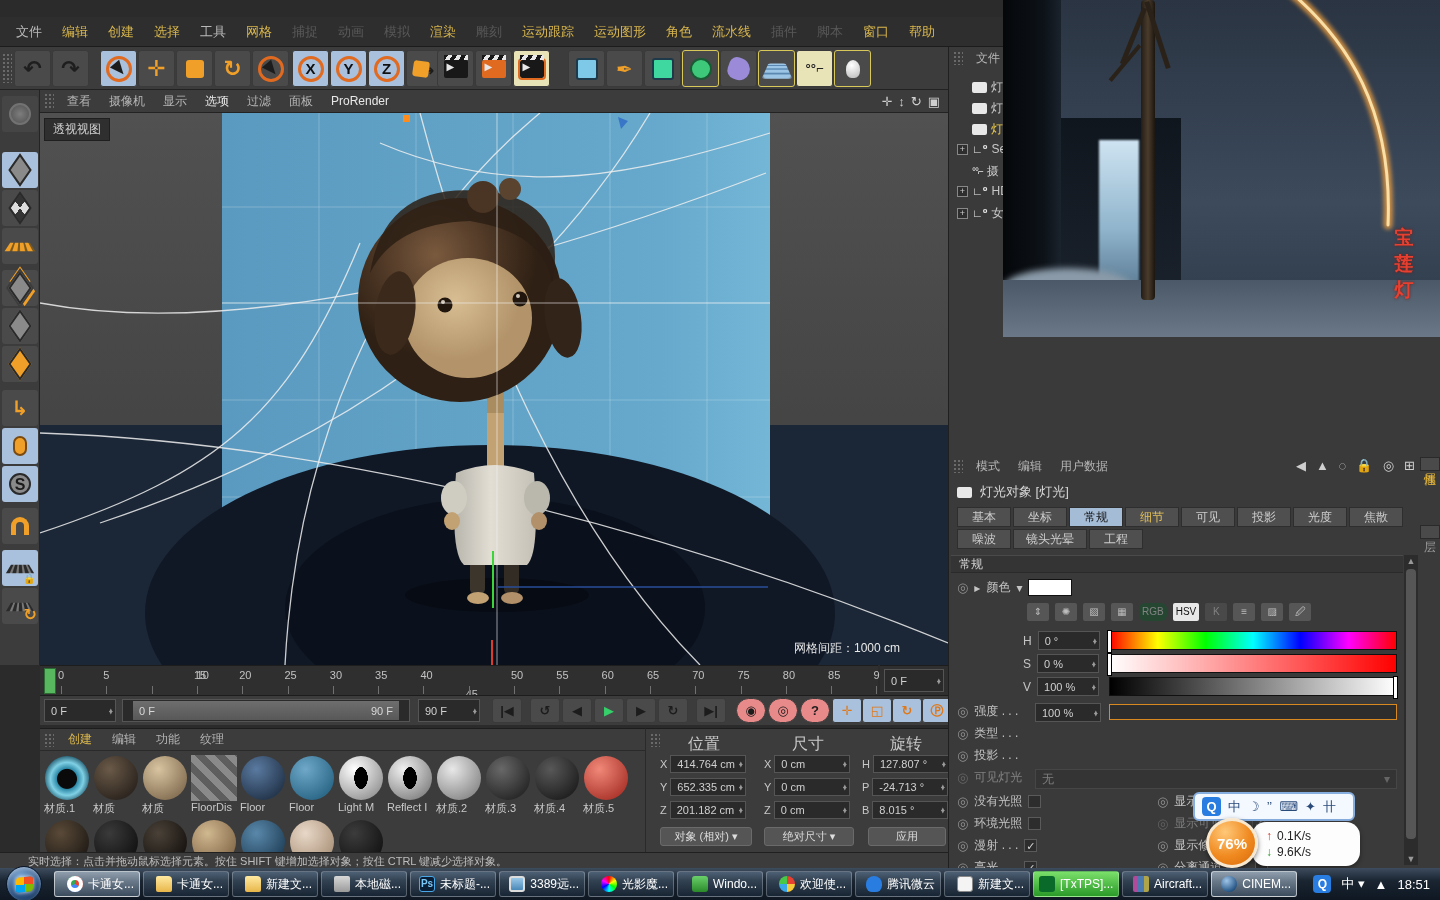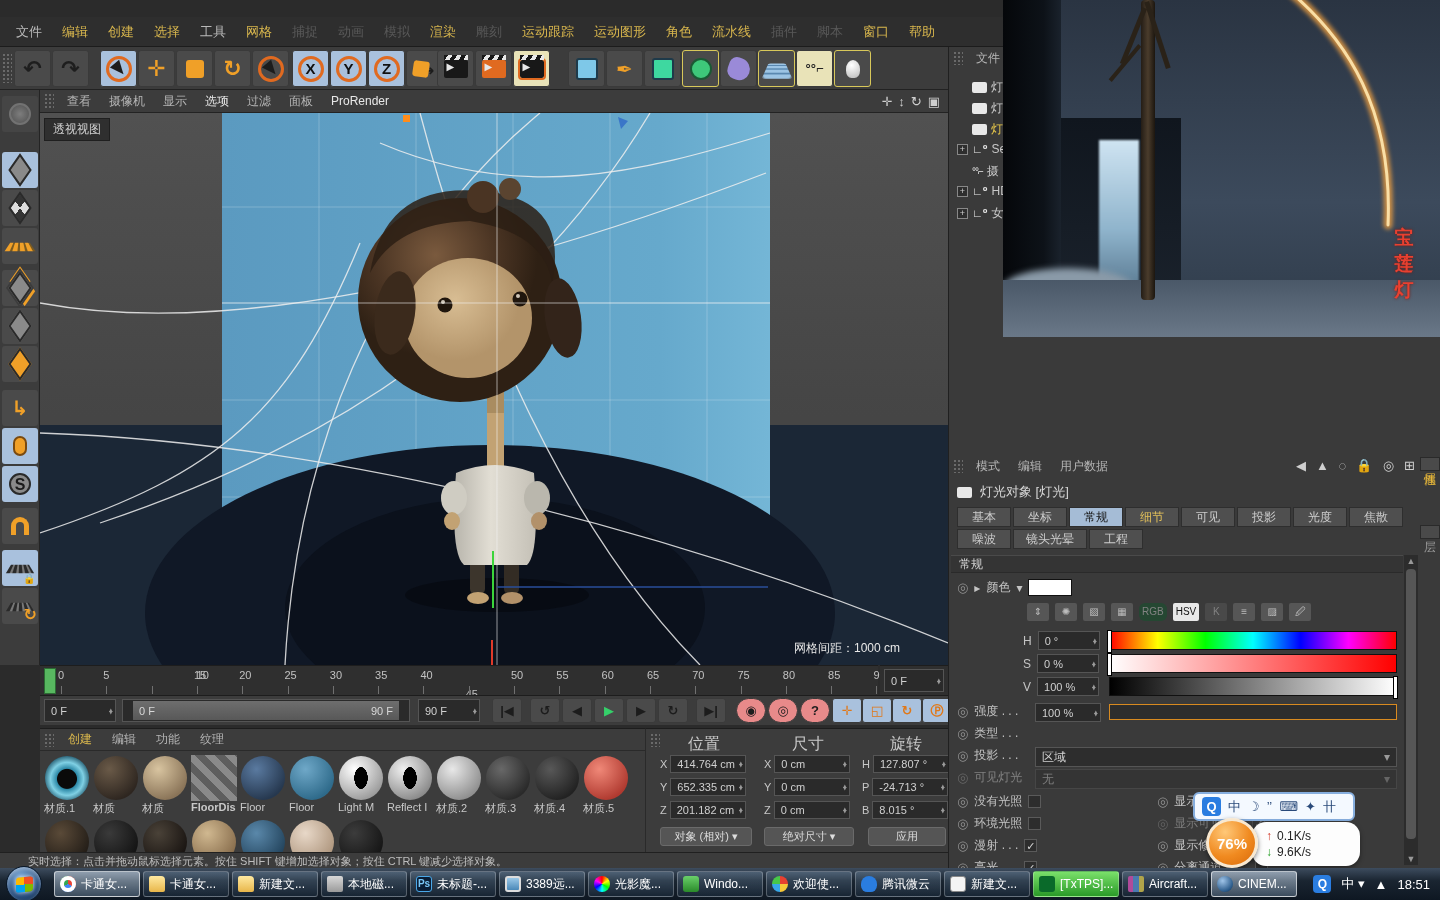--- a/index.html
+++ b/index.html
@@ -196,21 +196,21 @@
     background:linear-gradient(#3d4c5e,#1a2531 40%,#0e1722); z-index:50; }
   #startorb { position:absolute; left:6px; top:-2px; width:36px; height:36px; border-radius:50%;
     background:radial-gradient(circle at 40% 30%,#7aa8d8,#2a5080 60%,#102840);
     border:1px solid #0a1828; box-shadow:inset 0 2px 4px rgba(255,255,255,.5); }
   #startorb .flag { position:absolute; left:9px; top:10px; width:17px; height:15px; border-radius:3px;
     background:conic-gradient(#f25022 0 90deg,#7fba00 90deg 180deg,#00a4ef 180deg 270deg,#ffb900 270deg 360deg);
     transform:skewY(-6deg); box-shadow:0 0 4px rgba(255,255,255,.8); }
   .task { position:absolute; top:3px; width:86px; height:26px; border-radius:3px;
     border:1px solid rgba(255,255,255,.25);
     background:linear-gradient(rgba(150,180,210,.28),rgba(60,90,120,.18));
-    display:flex; align-items:center; gap:5px; padding:0 5px; color:#fff; font-size:12px; }
+    display:flex; align-items:center; gap:5px; padding:0 5px; color:#fff; font-size:12px;justify-content:flex-end; }
   .task.active { background:linear-gradient(rgba(220,235,250,.55),rgba(140,170,200,.35));
     border-color:rgba(255,255,255,.6); }
   .task.greenhl { background:linear-gradient(#7ae06a,#2a9a28); }
   .task .lbl { white-space:nowrap; overflow:hidden; }
   .ticon { width:16px; height:16px; flex:0 0 16px; border-radius:3px; }
   #tray { position:absolute; right:0; top:0; height:32px; display:flex; align-items:center;
     gap:10px; padding:0 10px; color:#fff; font-size:13px; }
   #tray .qicon { width:18px; height:18px; background:#2a7de0; border-radius:4px; color:#fff;
     font-weight:bold; font-size:12px; text-align:center; line-height:18px; }
 </style>
@@ -587,21 +587,21 @@
           <div class="matlabel">材质.1</div>
         </div>
         <div class="mat" style="left: 53px; top: 26px;">
           <div class="matball" style="background: radial-gradient(circle at 35% 30%, rgb(106, 90, 72), rgb(46, 38, 32) 75%);"></div>
           <div class="matlabel">材质</div>
         </div>
         <div class="mat" style="left: 102px; top: 26px;">
           <div class="matball" style="background: radial-gradient(circle at 35% 30%, rgb(216, 196, 160), rgb(138, 116, 88) 75%);"></div>
           <div class="matlabel">材质</div>
         </div>
-        <div class="mat" style="left: 151px; top: 26px; font-weight: bold;">
+        <div class="mat" style="left: 151px; top: 26px;">
           <div class="matsq" style="background: repeating-linear-gradient(45deg, rgb(138, 138, 138) 0px, rgb(138, 138, 138) 7px, rgb(94, 94, 94) 7px, rgb(94, 94, 94) 14px);"></div>
           <div class="matlabel">FloorDis</div>
         </div>
         <div class="mat" style="left: 200px; top: 26px;">
           <div class="matball" style="background: radial-gradient(circle at 35% 30%, rgb(90, 122, 160), rgb(38, 56, 79) 75%);"></div>
           <div class="matlabel">Floor</div>
         </div>
         <div class="mat" style="left: 249px; top: 26px;">
           <div class="matball" style="background: radial-gradient(circle at 35% 30%, rgb(111, 168, 200), rgb(46, 106, 138) 75%);"></div>
           <div class="matlabel">Floor</div>
@@ -831,23 +831,20 @@
         </div>
         <div class="spin ainput" style="position: absolute; left: 86px; top: 248px; width: 66px;">100 %</div>
         <div style="position: absolute; left: 160px; top: 249px; width: 288px; height: 16px; background: rgb(45, 45, 45); border: 1px solid rgb(216, 138, 32);"></div>
         <div class="arow" style="top: 270px;">
           <span class="radio">◎</span>
           <span>类型 . . .</span>
         </div>
         <div class="arow" style="top: 292px;">
           <span class="radio">◎</span>
           <span>投影 . . .</span>
-        </div>
-        <div class="ddown" style="position: absolute; left: 86px; top: 292px; width: 362px;">
-          <span>区域</span>
         </div>
         <div class="arow" style="top: 314px; opacity: 0.5;">
           <span class="radio">◎</span>
           <span>可见灯光</span>
         </div>
         <div class="ddown dim" style="position: absolute; left: 86px; top: 314px; width: 362px;">
           <span>无</span>
         </div>
         <div class="arow" style="top: 338px; left: 8px;">
           <span class="radio">◎</span>

